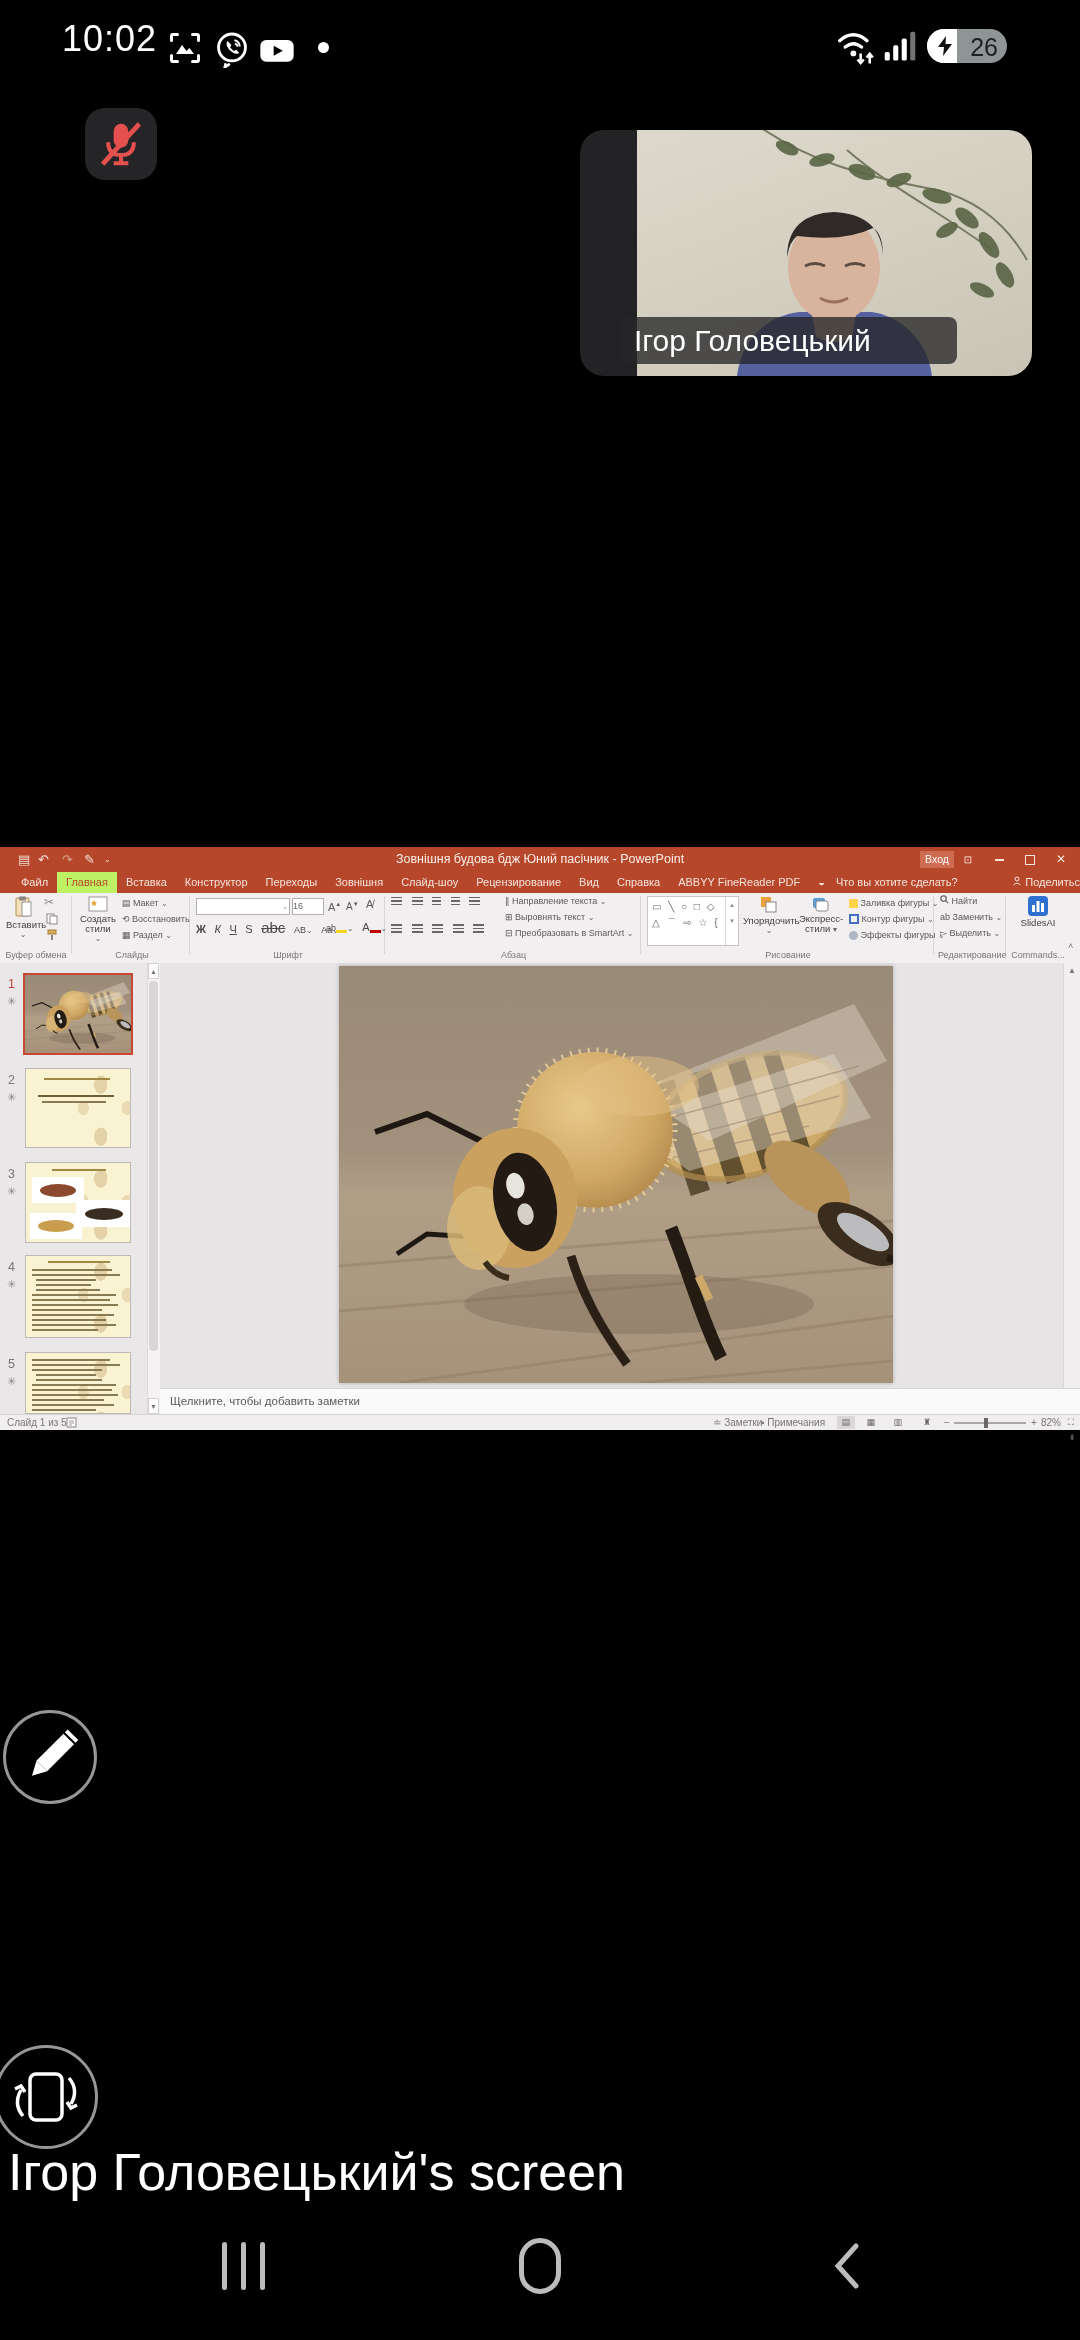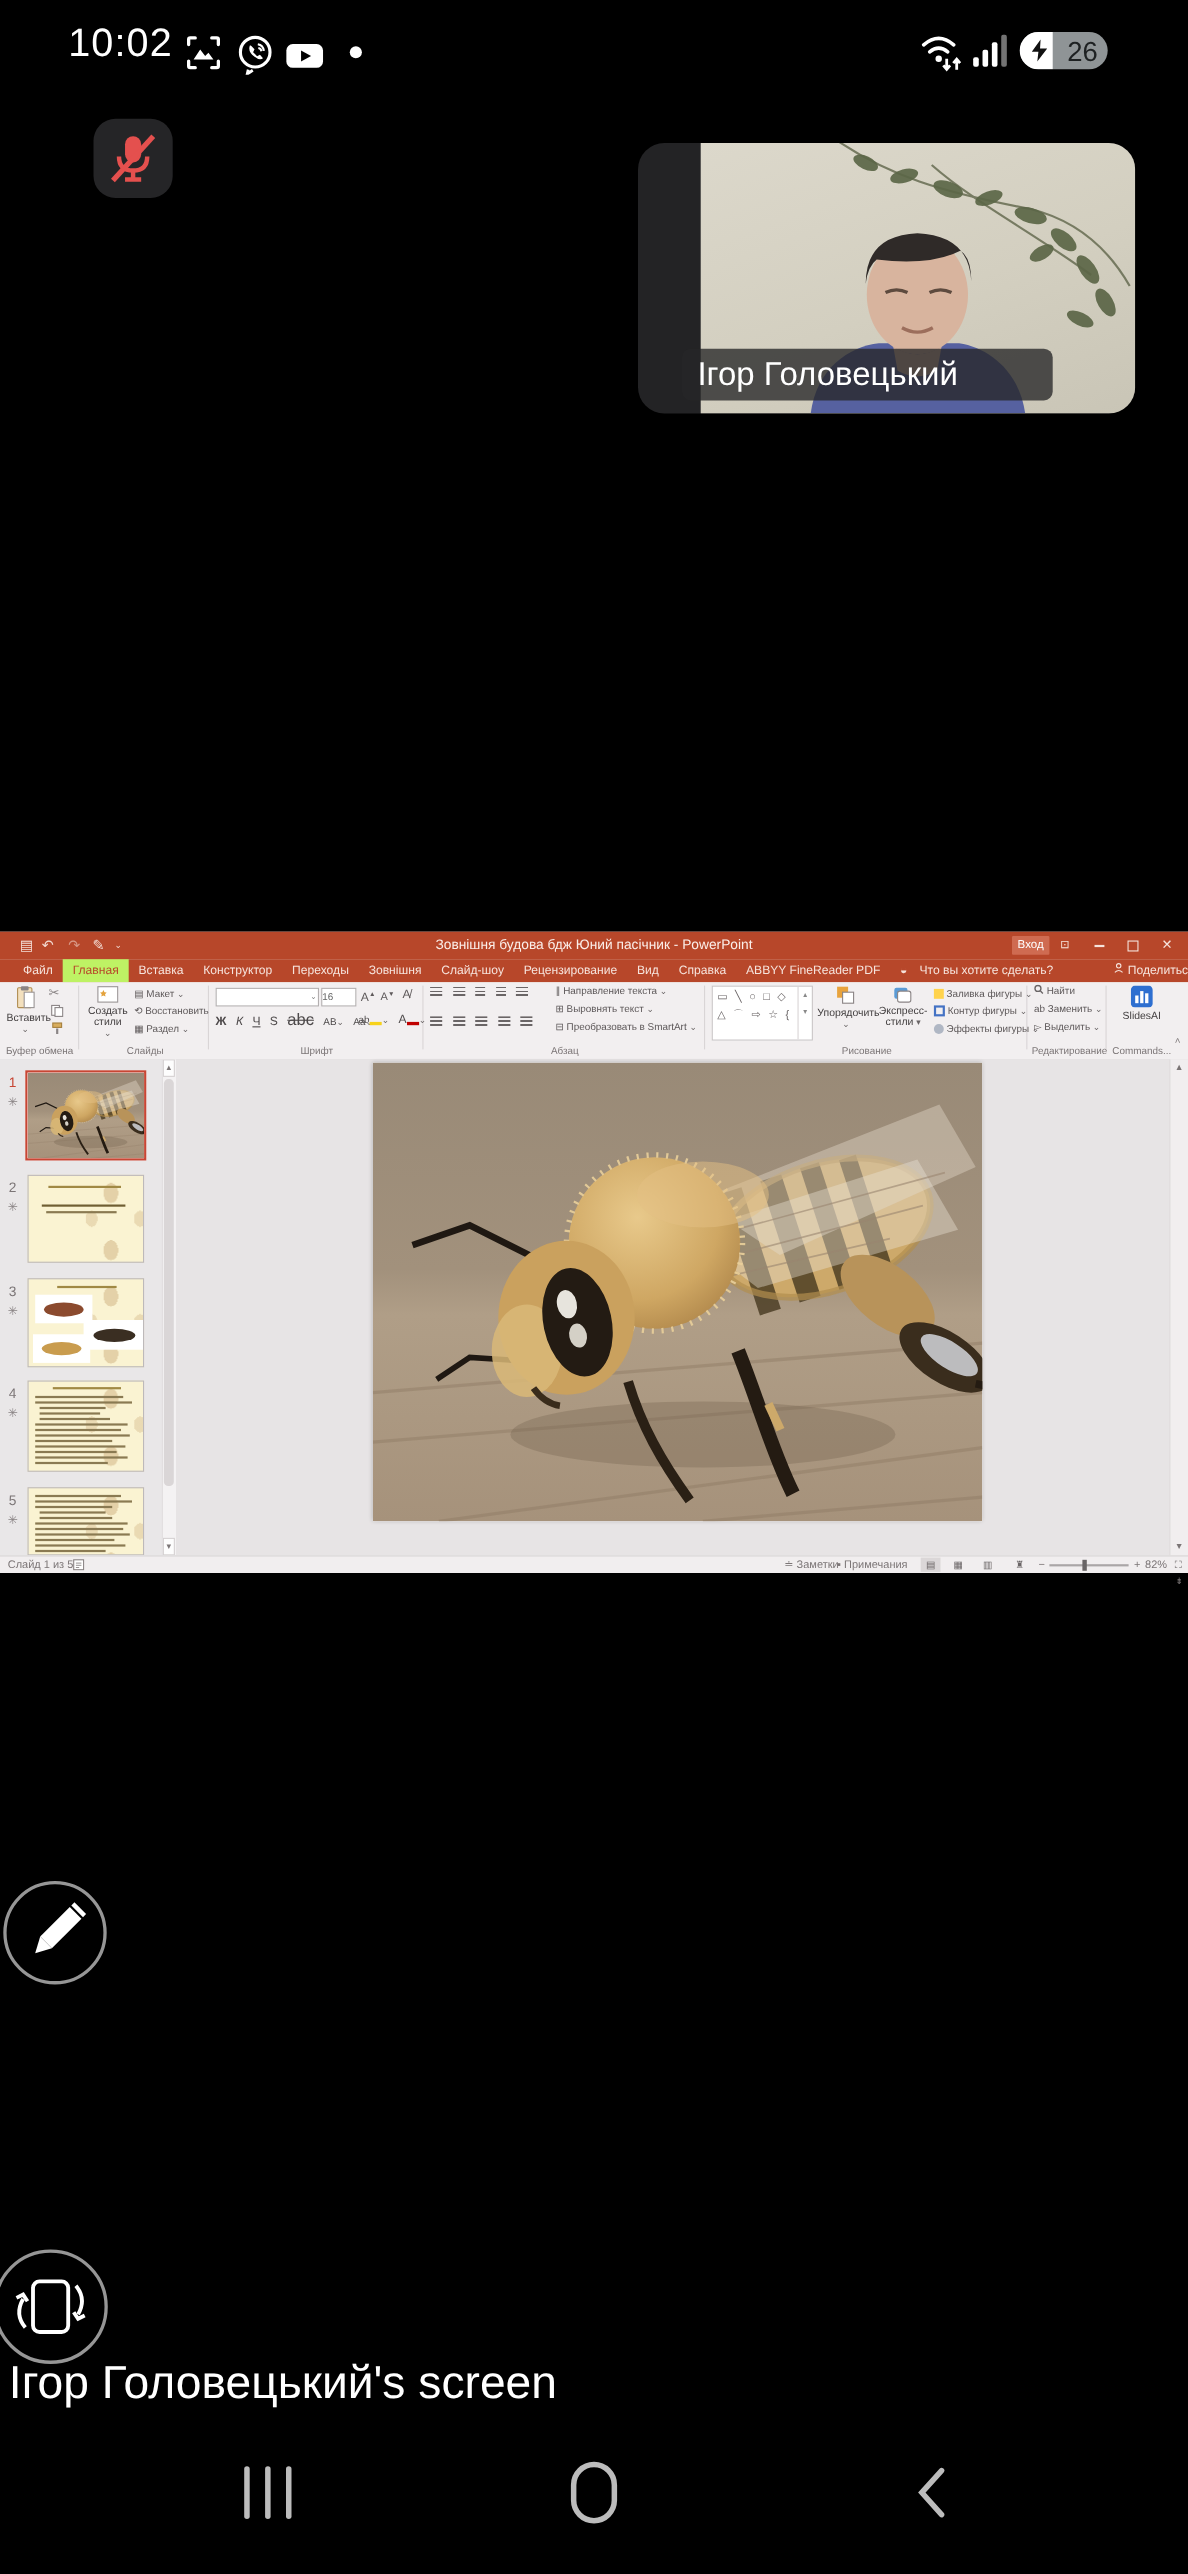--- a/index.html
+++ b/index.html
@@ -96,21 +96,21 @@
   #ppt-status .item{position:absolute;top:1px;line-height:13px;white-space:nowrap;}
   .viewbtn{position:absolute;top:1px;width:18px;height:13px;text-align:center;line-height:13px;color:#6a6566;font-size:9px;}
   .viewbtn.sel{background:#dbd7d8;}
   #zoomslider{position:absolute;left:954px;top:7px;width:72px;height:2px;background:#aaa6a7;}
   #zoomslider i{position:absolute;left:30px;top:-4px;width:4px;height:10px;background:#6a6667;}
 
   
   .fab{position:absolute;border-radius:50%;border:3px solid #969696;box-sizing:border-box;}
   #pencilfab{left:3px;top:1710px;width:94px;height:94px;}
   #rotatefab{left:-6px;top:2045px;width:104px;height:104px;}
-  #screenlabel{position:absolute;left:8px;top:2142px;color:#fff;font-size:42px;white-space:nowrap;}
+  #screenlabel{position:absolute;left:8px;top:2142px;color:#fff;font-size:52px;white-space:nowrap;}
   .navico{position:absolute;top:2238px;}
   #nav-recents span{display:inline-block;width:5px;height:48px;background:#bcbcbc;border-radius:2.5px;margin-right:14px;}
   #nav-home i{display:block;width:42px;height:56px;border:5px solid #bcbcbc;border-radius:21px;box-sizing:border-box;}
 </style>
 </head>
 <body>
 
 <svg width="0" height="0" style="position:absolute">
   <defs>
     <linearGradient id="bgG" x1="0" y1="0" x2="0" y2="1">
@@ -535,20 +535,23 @@
       <div id="right-scroll">
         <div>▲</div>
         <div class="cluster">
           <div>▼</div>
           <div>⇞</div>
           <div>⇟</div>
         </div>
       </div>
     </div>
 
+    <div id="notesbar">
+      <span>Щелкните, чтобы добавить заметки</span>
+    </div>
 
     <div id="ppt-status">
       <span class="item" style="left:7px">Слайд 1 из 57</span>
       <svg class="abs" style="left:66px;top:2px" width="11" height="11" viewBox="0 0 11 11">
         <rect x="1" y="1" width="9" height="9" fill="#fff" stroke="#8a8485"></rect>
           <path d="M3,4 h5 M3,6 h5 M3,8 h3" stroke="#8a8485" stroke-width=".8"></path>
       </svg>
       <span class="item" style="left:713px">≐ <span>Заметки</span></span>
       <span class="item" style="left:761px">▪ <span>Примечания</span></span>
       <span class="viewbtn sel" style="left:837px">▤</span>

